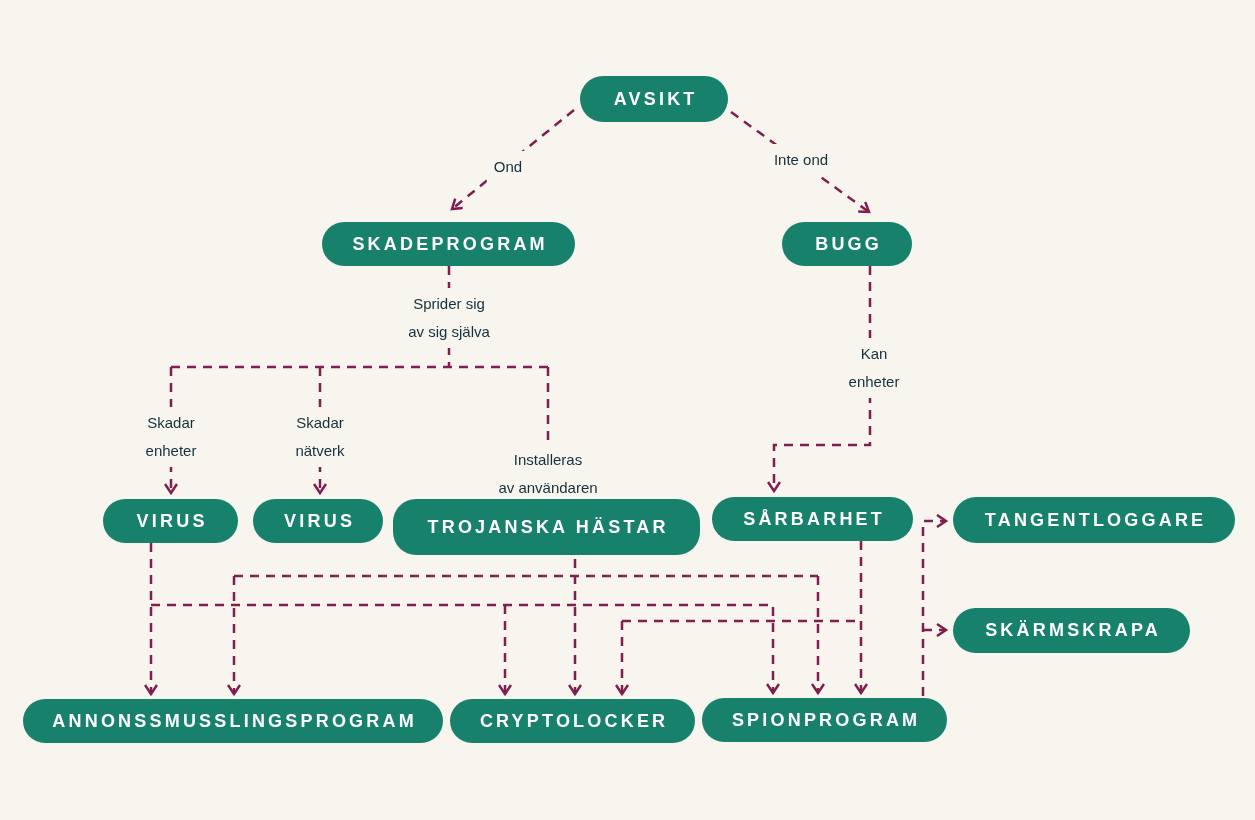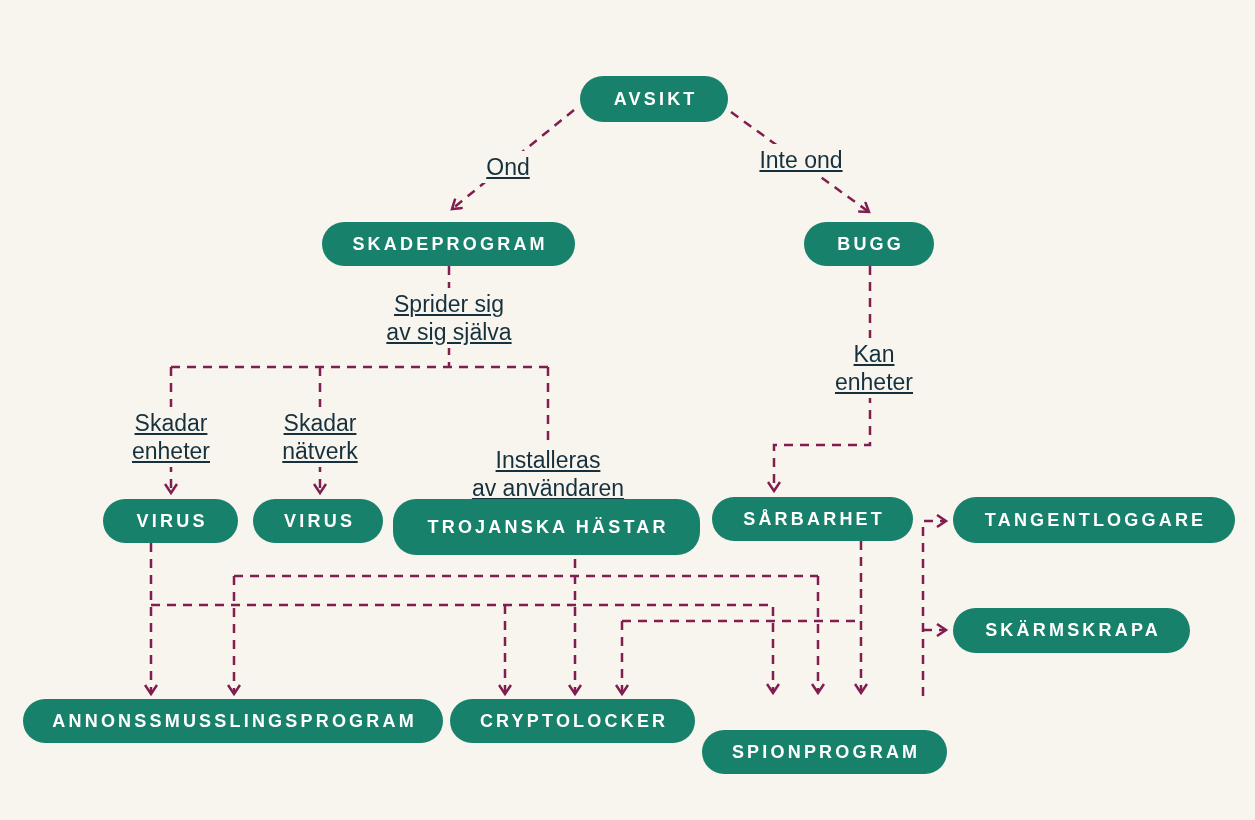--- a/index.html
+++ b/index.html
@@ -12,35 +12,35 @@
   #edges{position:absolute;left:0;top:0;z-index:1;}
   .edge{fill:none;stroke:var(--connector,#801e4f);stroke-width:2.5;stroke-dasharray:9 7;}
   .pill{
     position:absolute;z-index:3;background:var(--node_fill);color:var(--node_text);
     border-radius:23px;display:flex;align-items:center;justify-content:center;
     font-weight:bold;font-size:18px;letter-spacing:3.2px;text-indent:3.2px;white-space:nowrap;
   }
   .edge-label{
     position:absolute;z-index:2;transform:translate(-50%,-50%);
     background:var(--background);color:var(--label_text);
-    font-size:23px;line-height:28px;text-align:center;white-space:pre-line;padding:2px 7px;text-decoration:underline;
+    font-size:15px;line-height:28px;text-align:center;white-space:pre-line;padding:2px 7px;
   }
   
   #n-avsikt{left:580px;top:76px;width:148px;height:46px;}
   #n-skadeprogram{left:322px;top:222px;width:253px;height:44px;}
-  #n-bugg{left:804px;top:222px;width:130px;height:44px;text-align:center;}
+  #n-bugg{left:782px;top:222px;width:130px;height:44px;text-align:center;}
   #n-virus{left:103px;top:499px;width:135px;height:44px;}
   #n-mask{left:253px;top:499px;width:130px;height:44px;}
   #n-trojanska{left:393px;top:499px;width:307px;height:56px;}
   #n-sarbarhet{left:712px;top:497px;width:201px;height:44px;}
   #n-tangentloggare{left:953px;top:497px;width:282px;height:46px;}
   #n-skarmskrapa{left:953px;top:608px;width:237px;height:45px;}
   #n-annonss{left:23px;top:699px;width:420px;height:44px;}
   #n-cryptolocker{left:450px;top:699px;width:245px;height:44px;}
-  #n-spionprogram{left:702px;top:730px;width:245px;height:44px;}
+  #n-spionprogram{left:702px;top:698px;width:245px;height:44px;}
   
   #l-ond{left:508px;top:167px;}
   #l-inte-ond{left:801px;top:160px;}
   #l-sprider{left:449px;top:318px;}
   #l-skadar-enheter{left:171px;top:437px;}
   #l-skadar-natverk{left:320px;top:437px;}
   #l-installeras{left:548px;top:437px;margin-top:37px;}
   #l-kan-orsaka{left:874px;top:368px;}
 </style>
 </head>

